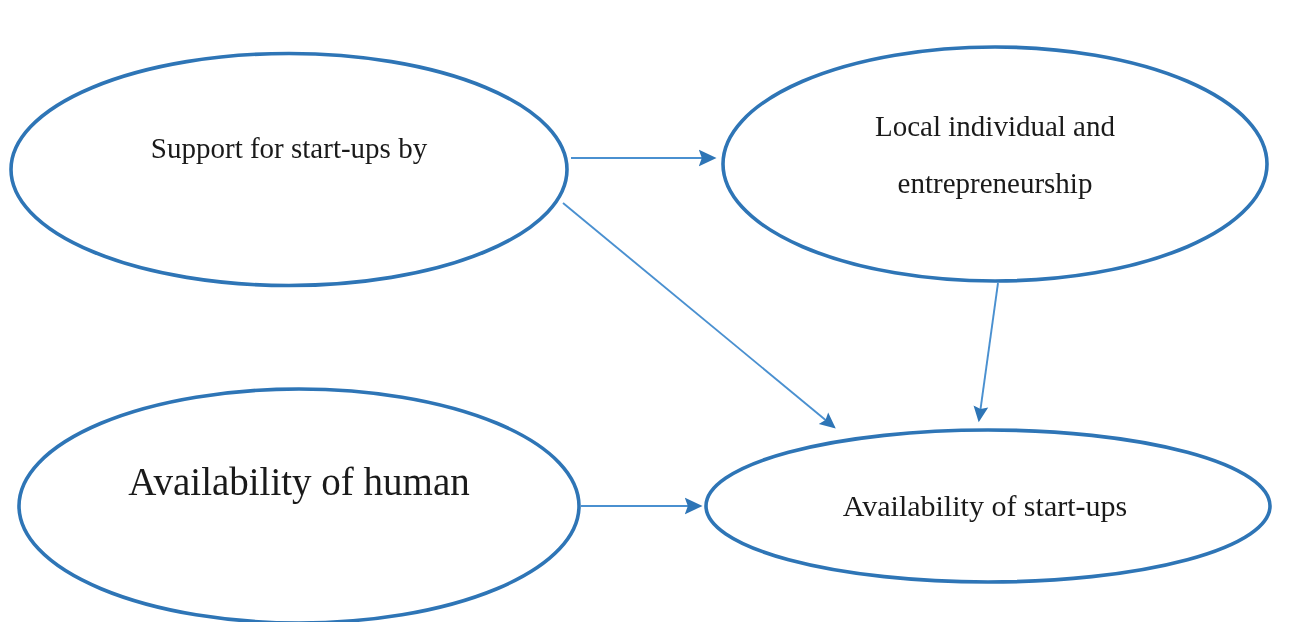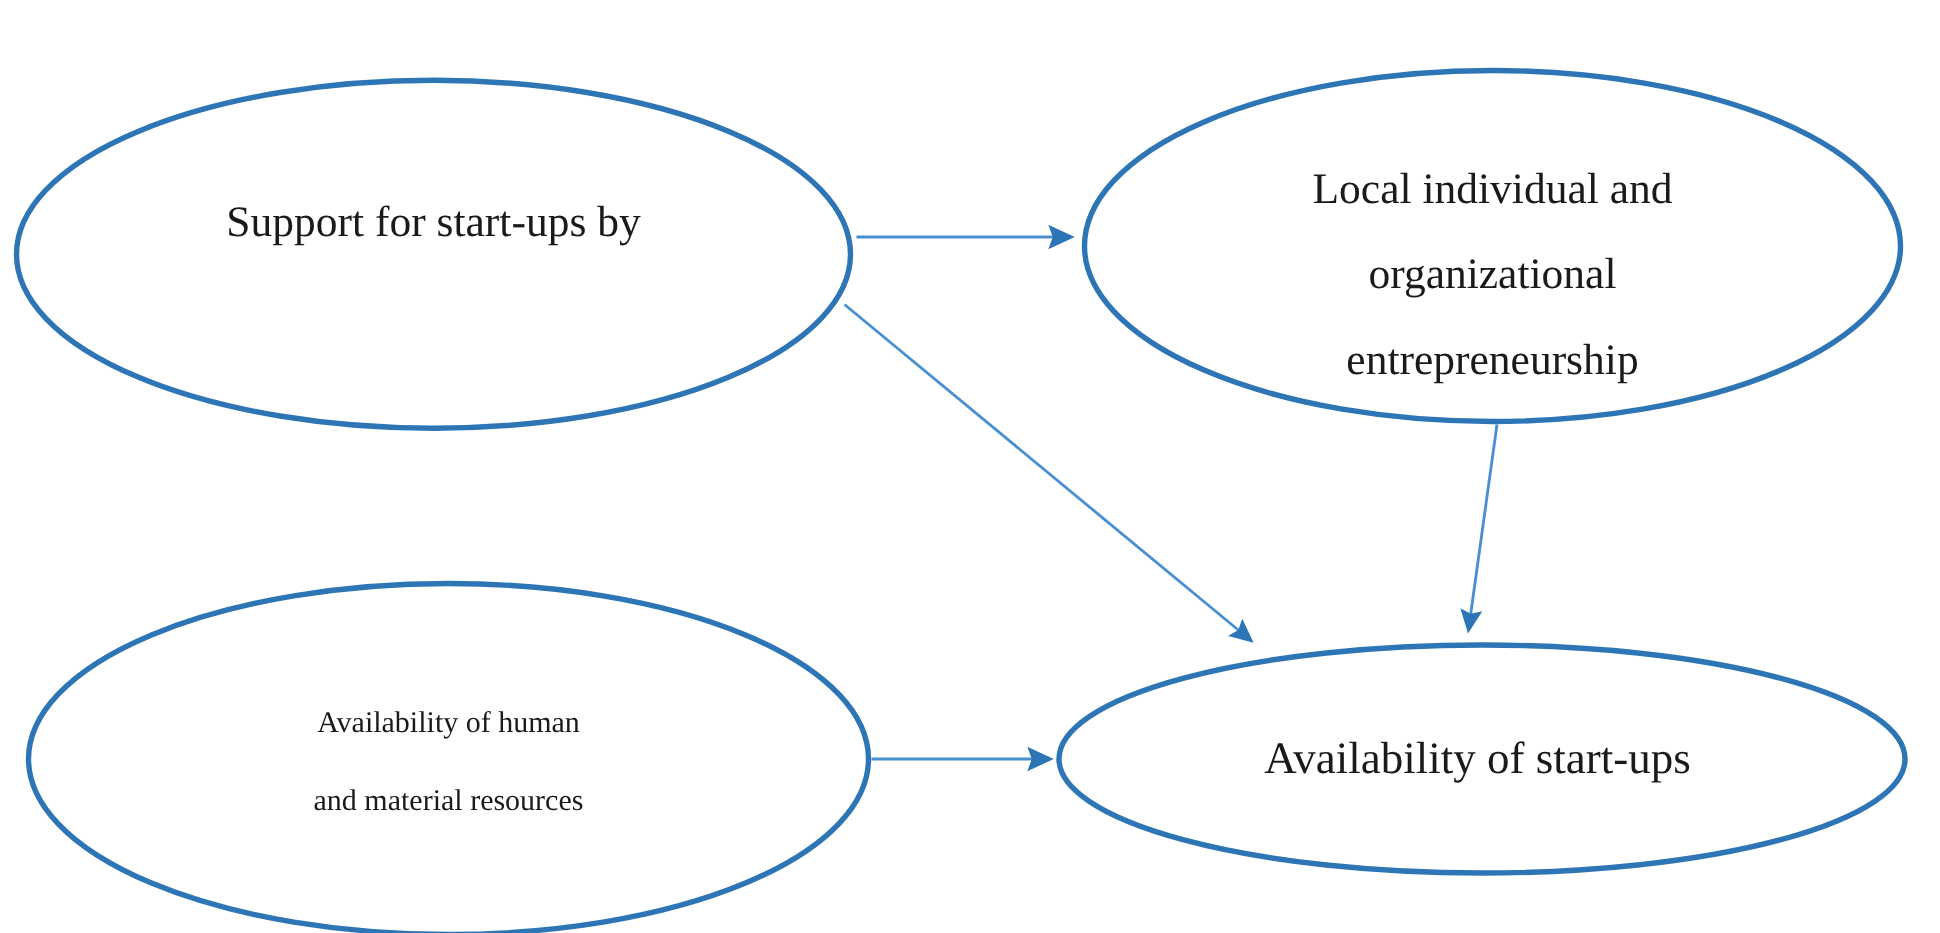--- a/index.html
+++ b/index.html
@@ -36,21 +36,21 @@
     color: #1a1a1a;
     font-family: "Liberation Serif", "DejaVu Serif", serif;
     pointer-events: none;
     white-space: nowrap;
   }
   .node-label .line {
     display: block;
   }
   .lbl-n1 { left: 74px;  top: 98px;  width: 430px; font-size: 29px; line-height: 52px; }
   .lbl-n2 { left: 790px; top: 74px;  width: 410px; font-size: 29px; line-height: 57px; }
-  .lbl-n3 { left: 84px;  top: 432px; width: 430px; font-size: 20px; line-height: 52px; }
+  .lbl-n3 { left: 84px;  top: 432px; width: 430px; font-size: 39px; line-height: 52px; }
   .lbl-n4 { left: 760px; top: 462px; width: 450px; font-size: 30px; line-height: 40px; }
 </style>
 </head>
 <body>
 
 <div id="canvas">
 
   <svg id="diagram-svg" viewBox="0 0 1293 622">
     <defs>
       <marker id="arrowhead" markerWidth="9" markerHeight="9" refX="7.2" refY="4.5" orient="auto" markerUnits="strokeWidth">
@@ -74,26 +74,24 @@
 
     <line x1="581" y1="482" x2="700" y2="482" stroke="#4A90D0" stroke-width="2.1" marker-end="url(#arrowhead)"></line>
   </svg>
 
   <div class="node-label lbl-n1">
     <span class="line">Support for start-ups by</span>
   </div>
 
   <div class="node-label lbl-n2">
     <span class="line">Local individual and</span>
-    <span class="line">organizational</span>
     <span class="line">entrepreneurship</span>
   </div>
 
   <div class="node-label lbl-n3">
     <span class="line">Availability of human</span>
-    <span class="line">and material resources</span>
   </div>
 
   <div class="node-label lbl-n4">
     <span class="line">Availability of start-ups</span>
   </div>
 
 </div>
 
 </body></html>

